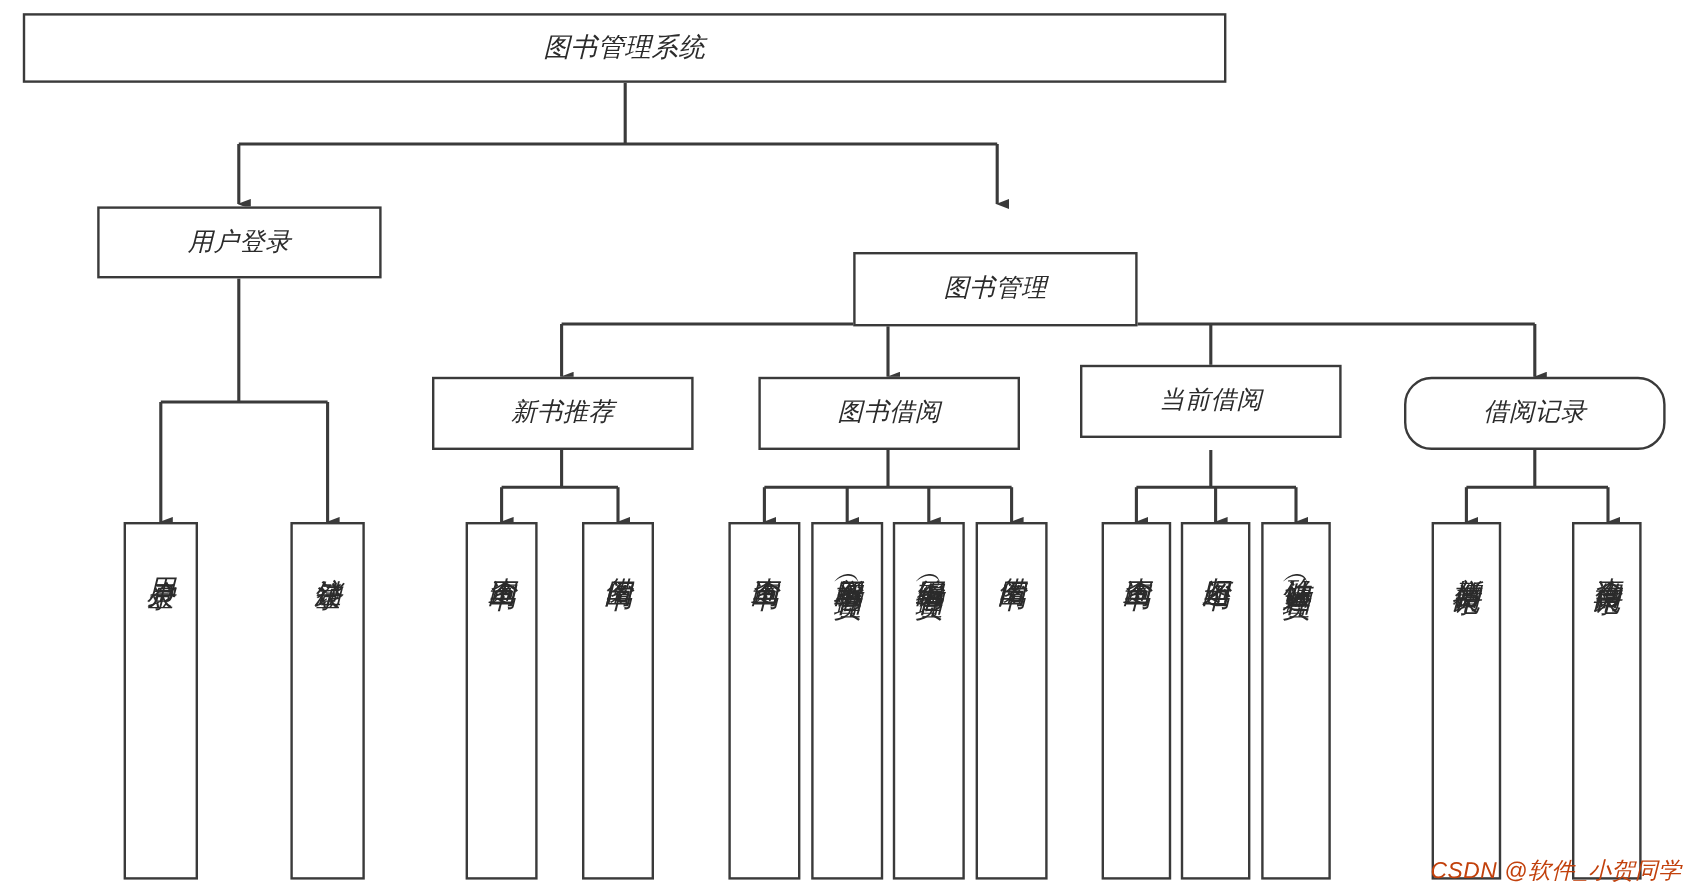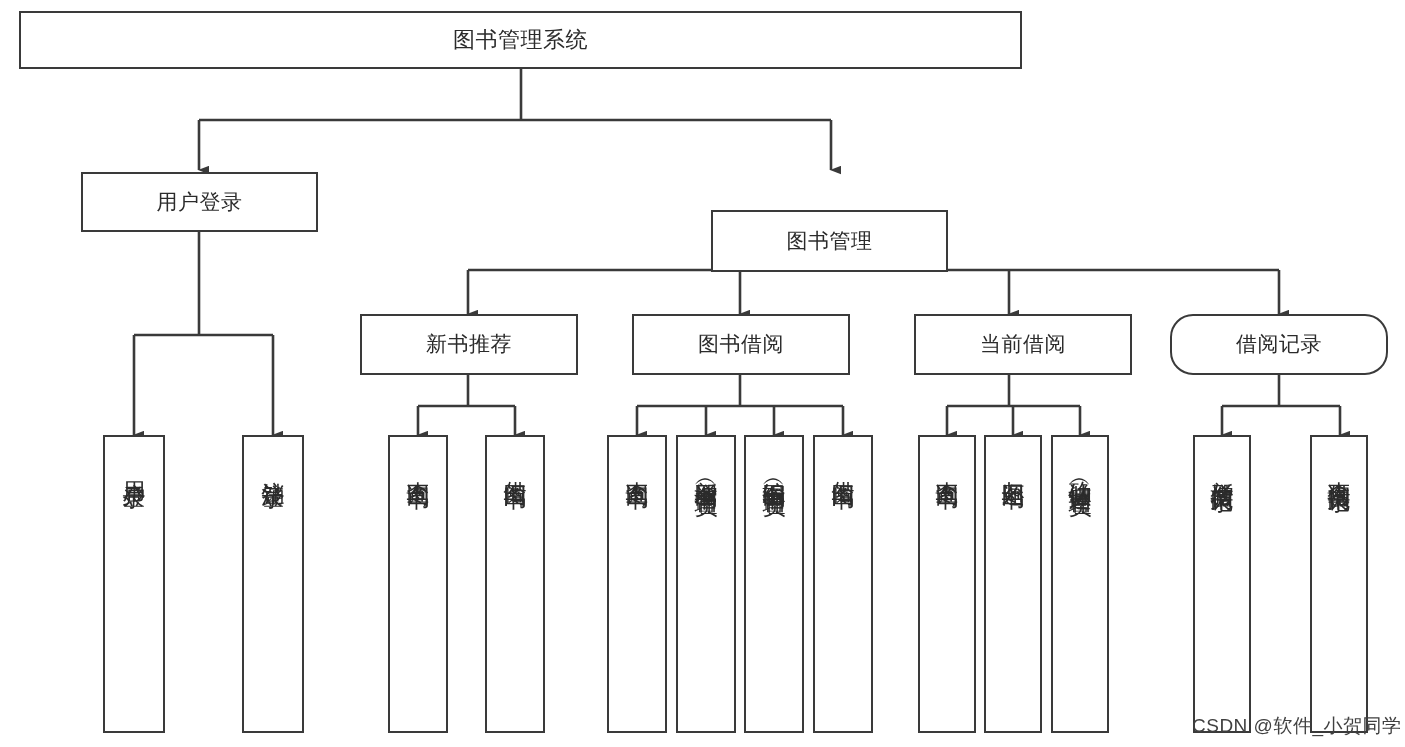--- a/index.html
+++ b/index.html
@@ -10,20 +10,21 @@
   }
   body {
     font-family: "Liberation Sans", "DejaVu Sans", sans-serif;
   }
   #canvas {
     position: relative;
     width: 1405px;
     height: 738px;
     background: #ffffff;
     overflow: hidden;
+    font-style: italic;
   }
   svg.wires {
     position: absolute;
     left: 0;
     top: 0;
     width: 1405px;
     height: 747px;
     pointer-events: none;
   }
   .node {
@@ -55,21 +56,21 @@
   }
   .node.vert .label {
     writing-mode: vertical-rl;
     text-orientation: upright;
     font-size: 23px;
     letter-spacing: 2px;
     line-height: 1.0;
   }
   .watermark {
     position: absolute;
-    color: #404040;
+    color: #c2410c;
     font-size: 19px;
     letter-spacing: 0.5px;
     white-space: nowrap;
     user-select: none;
   }
 </style>
 </head>
 <body>
 
 <div id="canvas">
@@ -137,21 +138,21 @@
   <div class="node horiz" style="left:711px; top:170px; width:237px; height:62px;margin-top:40px;">
     <span class="label">图书管理</span>
   </div>
 
   <div class="node horiz" style="left:360px; top:314px; width:218px; height:61px;">
     <span class="label">新书推荐</span>
   </div>
   <div class="node horiz" style="left:632px; top:314px; width:218px; height:61px;">
     <span class="label">图书借阅</span>
   </div>
-  <div class="node horiz" style="left:900px; top:314px; width:218px; height:61px;margin-left:14px;">
+  <div class="node horiz" style="left:900px; top:304px; width:218px; height:61px;">
     <span class="label">当前借阅</span>
   </div>
   <div class="node horiz" style="left:1170px; top:314px; width:218px; height:61px;border-radius:23px;">
     <span class="label">借阅记录</span>
   </div>
 
   <div class="node vert" style="left:103px; top:435px; width:62px; height:298px;">
     <span class="label">用户登录</span>
   </div>
   <div class="node vert" style="left:242px; top:435px; width:62px; height:298px;">

